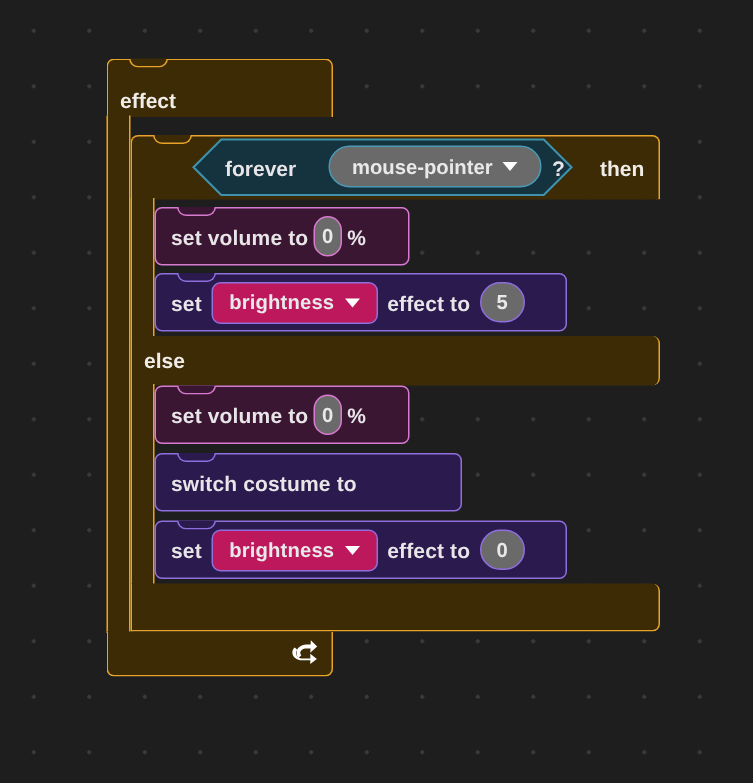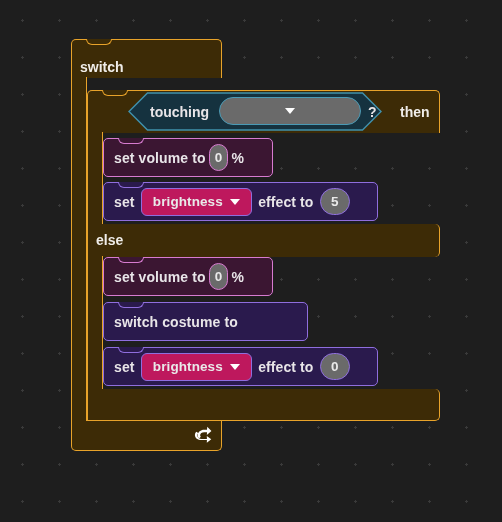--- a/index.html
+++ b/index.html
@@ -180,21 +180,21 @@
 </head>
 <body>
 
 <div id="canvas">
 
   <div class="blk ctl" id="forever-top">
     <div class="notch top"></div>
   </div>
   <div class="blk ctl" id="forever-left"></div>
   <div class="blk ctl" id="forever-bot"></div>
-  <div class="ctl-label" id="forever-label">switch</div>
+  <div class="ctl-label" id="forever-label">effect</div>
 
   <div id="loop-arrow">
     <svg viewBox="0 0 24 24" width="22" height="22" aria-hidden="true">
       <path d="M5.5 16.5c0 2.4 2 4 4.4 4h5.6l-0.1-3.3 4.6 3.6-4.6 3.4 0.1-2.6H9.9C6 21.6 3 19.3 3 16.2c0-1.5 0.8-2.6 1.7-3.3l1.9 1.6c-0.7 0.5-1.1 1.2-1.1 2z" fill="#ffffff" transform="translate(0,-4) scale(1.05)"></path>
       <path d="M6.4 14.8c-0.9-0.8-1.3-1.7-1.3-2.7 0-2.6 2.4-4.6 5.6-4.6h3.2v2.6l4.8-3.6-4.8-3.6v2.7h-3.2C6.1 5.6 2.6 8.4 2.6 12.1c0 1.7 0.8 3.2 2.1 4.3z" fill="#ffffff" opacity="0"></path>
       <path d="M16.6 4.2l-0.2 3.1h-3.1c-3.9 0-7.1 2.6-7.1 6.1 0 1.4 0.5 2.6 1.4 3.6l2.1-1.9c-0.5-0.5-0.8-1.1-0.8-1.8 0-1.8 1.9-3.2 4.4-3.2h3.1l-0.2 3.1 5-4.5z" fill="#ffffff"></path>
     </svg>
   </div>
 
   <div class="blk ctl" id="if-head">
@@ -207,22 +207,23 @@
 
   <div class="ctl-label" id="if-label">if</div>
   <div class="ctl-label" id="else-label">else</div>
   <div class="bool-txt" id="then-word">then</div>
 
   <div id="touching-bool">
     <svg width="254" height="39" viewBox="0 0 254 39">
       <path d="M19.5 1 L234.5 1 L253 19.5 L234.5 38 L19.5 38 L1 19.5 Z" fill="#15323f" stroke="#3f92ad" stroke-width="1.4"></path>
     </svg>
   </div>
-  <div class="bool-txt" id="touching-word">touching</div>
+  <div class="bool-txt" id="touching-word">forever</div>
   <div class="drop-oval" id="mouse-pointer-drop">
+    <span>mouse-pointer</span>
     <span class="caret"></span>
   </div>
   <div class="bool-txt" id="question-mark">?</div>
 
   <div class="blk sound" id="vol1">
     <div class="notch top"></div>
     <span>set volume to</span>
     <span class="gap"></span>
     <span class="oval-num">0</span>
     <span class="gap"></span>

